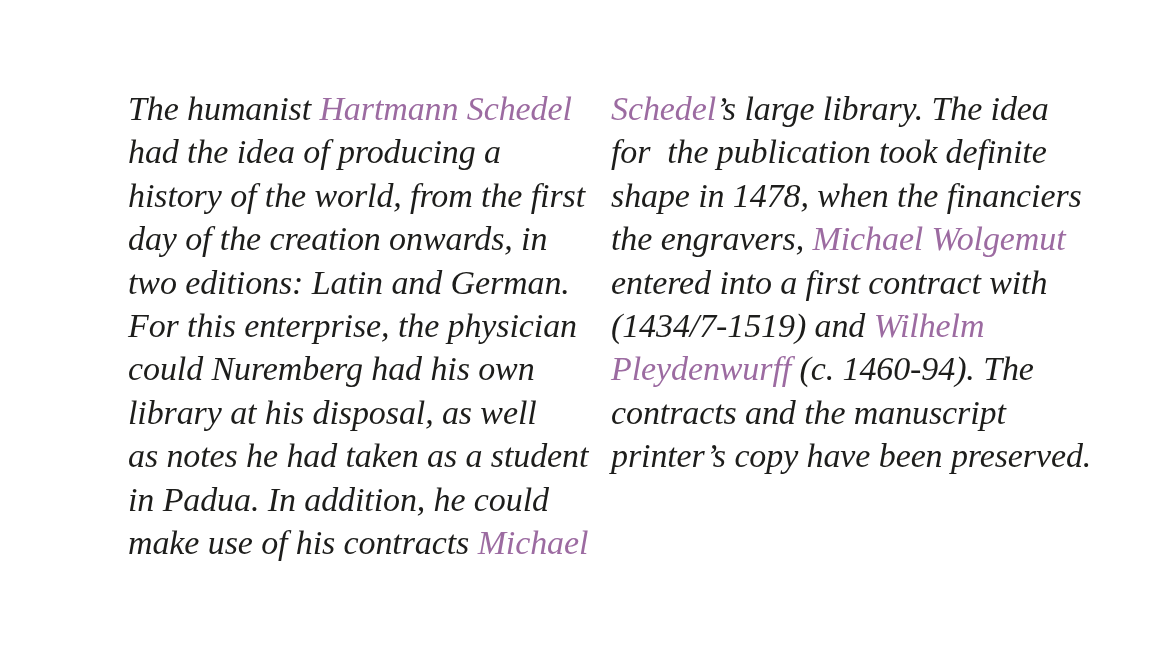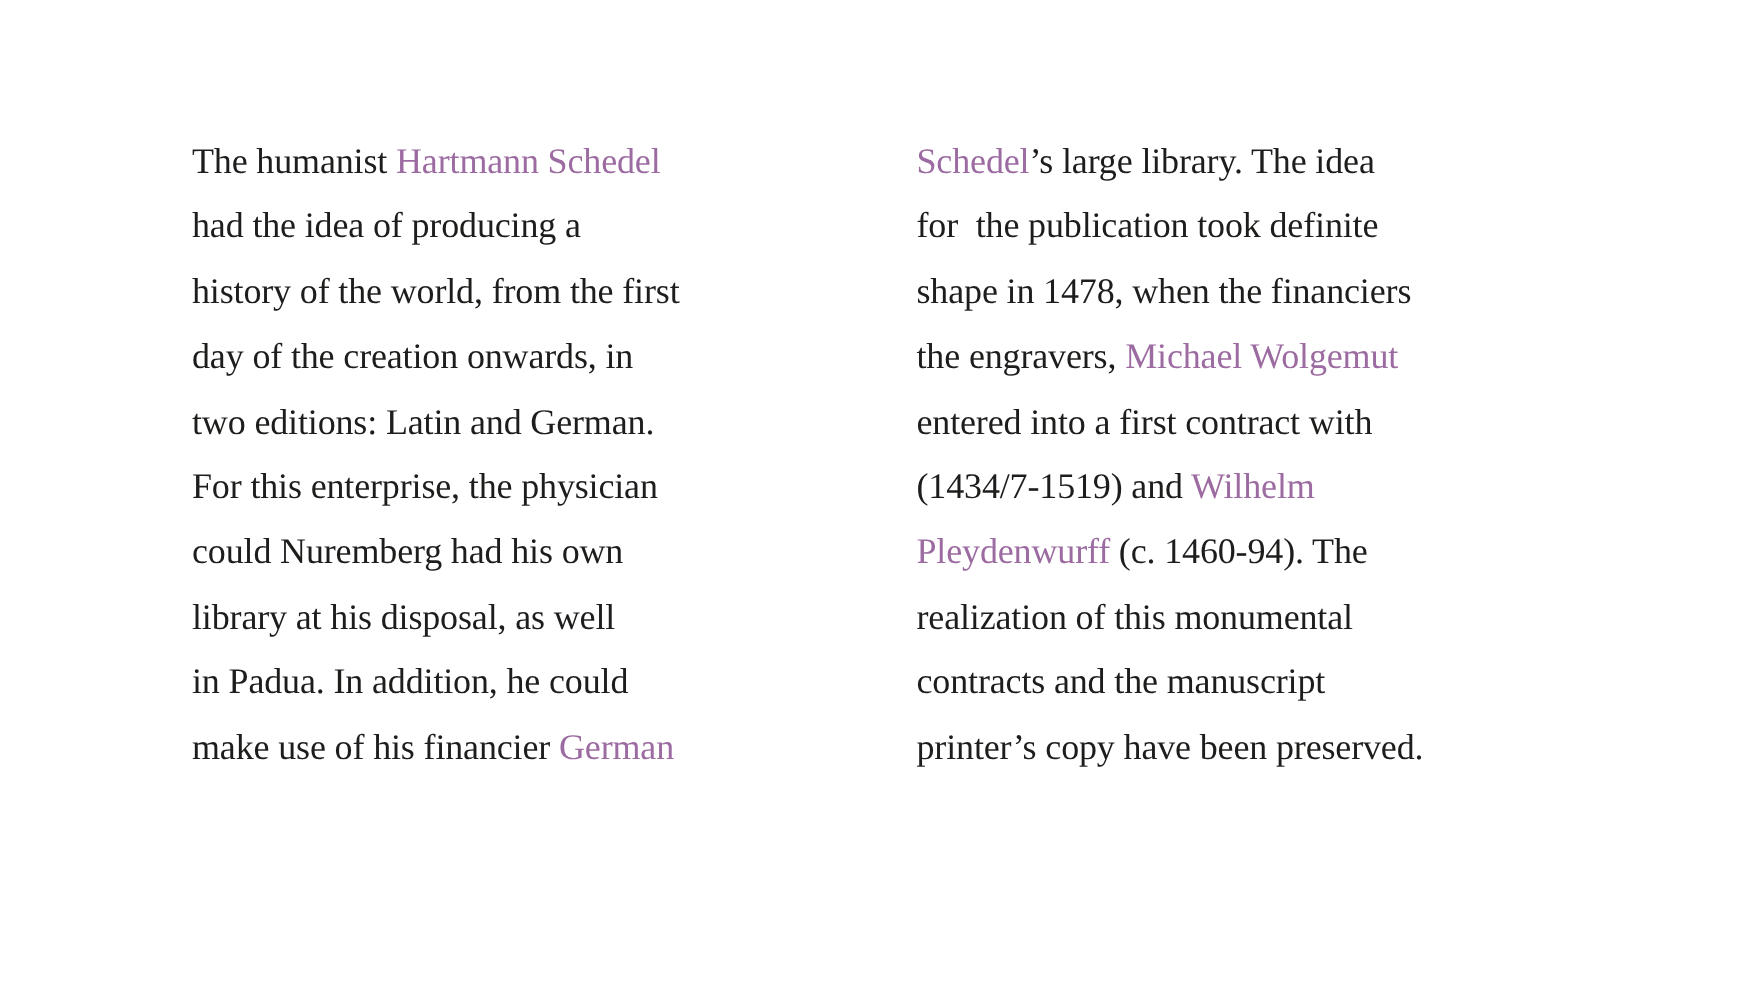--- a/index.html
+++ b/index.html
@@ -18,52 +18,53 @@
     inset: 0;
   }
   .column {
     position: absolute;
     top: 87px;
   }
   .column-1 { left: 128px; }
   .column-2 { left: 611px; }
   .text-line {
     white-space: pre;           
-    font-size: 24px;
+    font-size: 34px;
     line-height: 43.4px;
     letter-spacing: -0.1px;
     color: var(--text-color, #1d1d1b);
+    font-style: italic;
   }
   .text-line a.link {
     color: var(--link-color, #9c6ba1);
     text-decoration: none;
     cursor: pointer;
   }
 </style>
 </head>
 <body style="background: rgb(255, 255, 255); --text-color: #1d1d1b; --link-color: #9c6ba1;">
 
 <main class="article">
     <div class="column column-1">
       <div class="text-line"><span>The humanist </span><a class="link">Hartmann Schedel</a></div>
       <div class="text-line"><span>had the idea of producing a</span></div>
       <div class="text-line"><span>history of the world, from the first</span></div>
       <div class="text-line"><span>day of the creation onwards, in</span></div>
       <div class="text-line"><span>two editions: Latin and German.</span></div>
       <div class="text-line"><span>For this enterprise, the physician</span></div>
       <div class="text-line"><span>could Nuremberg had his own</span></div>
       <div class="text-line"><span>library at his disposal, as well</span></div>
+      <div class="text-line"><span>as notes he had taken as a student</span></div>
       <div class="text-line"><span>in Padua. In addition, he could</span></div>
-      <div class="text-line"><span>make use of his financier </span><a class="link">German</a></div>
+      <div class="text-line"><span>make use of his contracts </span><a class="link">Michael</a></div>
     </div>
     <div class="column column-2">
       <div class="text-line"><a class="link">Schedel</a><span>’s large library. The idea</span></div>
       <div class="text-line"><span>for  the publication took definite</span></div>
       <div class="text-line"><span>shape in 1478, when the financiers</span></div>
       <div class="text-line"><span>the engravers, </span><a class="link">Michael Wolgemut</a></div>
       <div class="text-line"><span>entered into a first contract with</span></div>
       <div class="text-line"><span>(1434/7-1519) and </span><a class="link">Wilhelm</a></div>
       <div class="text-line"><a class="link">Pleydenwurff</a><span> (c. 1460-94). The</span></div>
-      <div class="text-line"><span>realization of this monumental</span></div>
       <div class="text-line"><span>contracts and the manuscript</span></div>
       <div class="text-line"><span>printer’s copy have been preserved.</span></div>
     </div>
   </main>
 
 </body></html>

